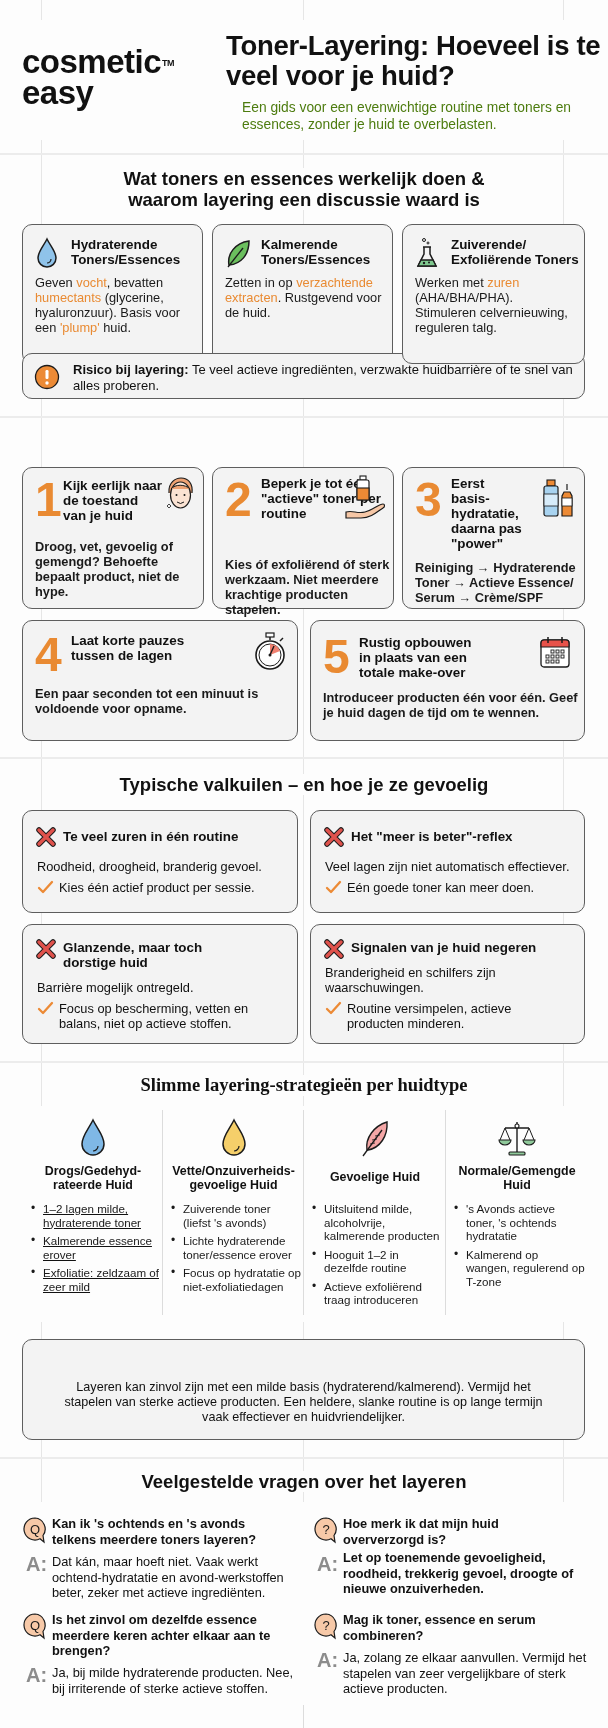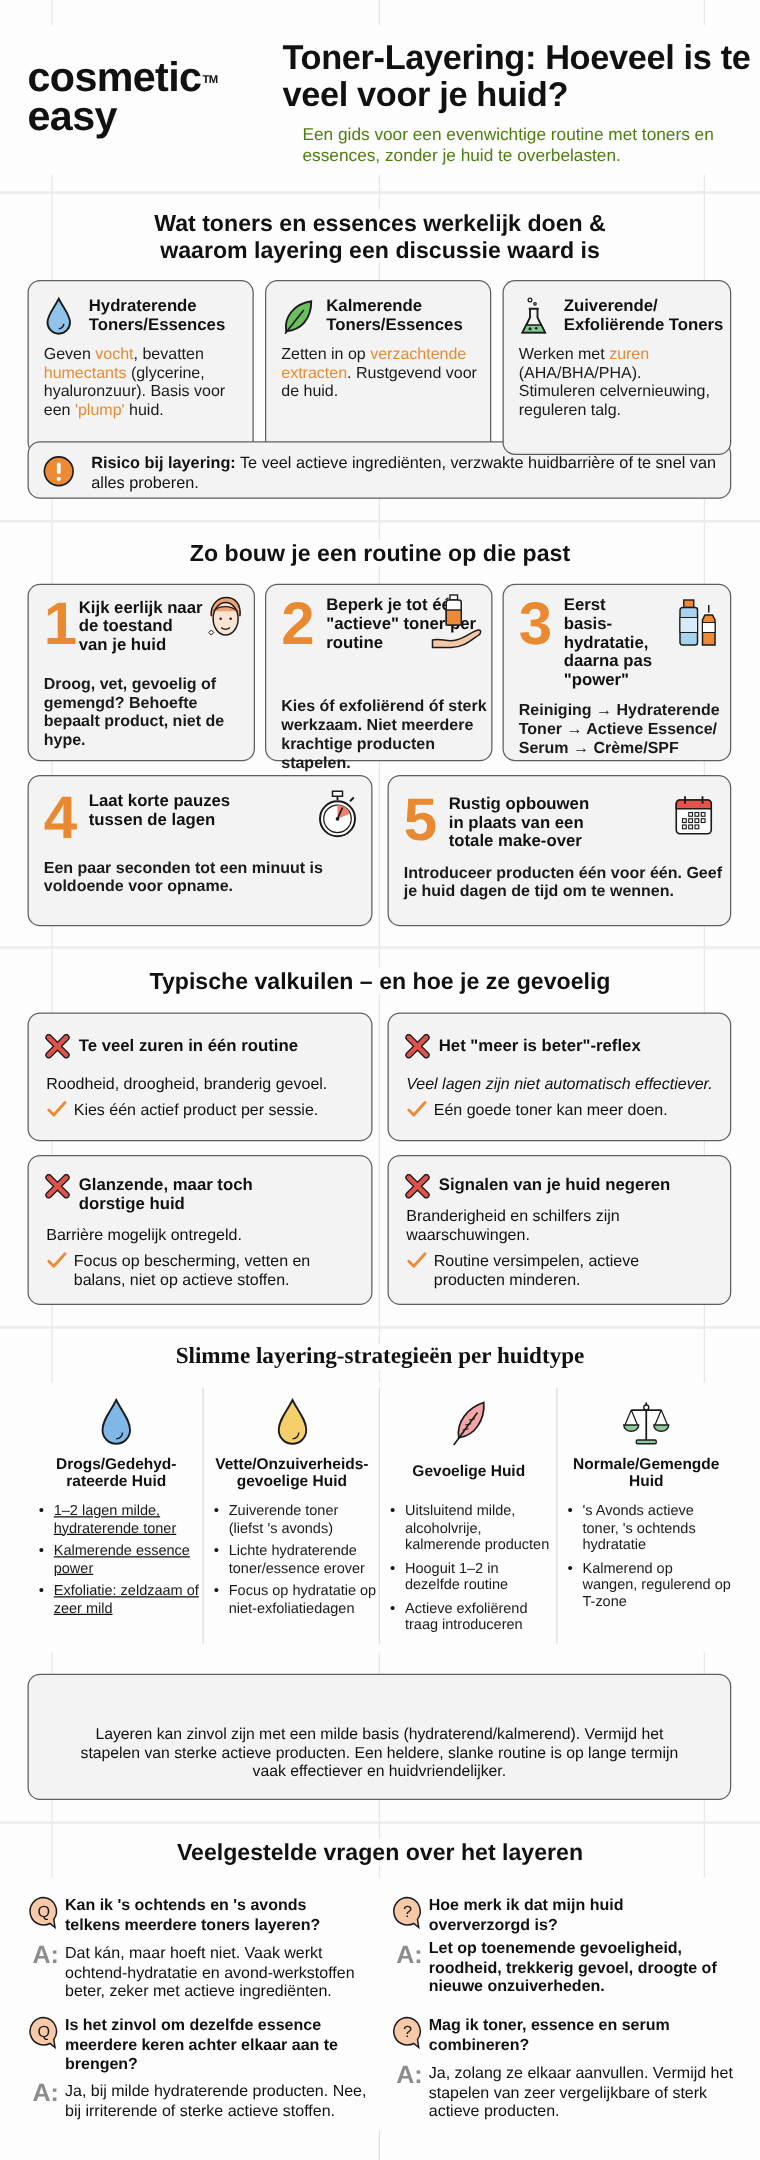--- a/index.html
+++ b/index.html
@@ -131,21 +131,20 @@
         <circle cx="13" cy="6" r="1" fill="none" stroke="#1b1b1b" stroke-width="1"></circle>
         <path d="M8 10 h8 M9 10 v7 L3 29 h18 L15 17 v-7" fill="none" stroke="#1b1b1b" stroke-width="1.5"></path>
         <path d="M6 23 L18 23 L21 29 L3 29z" fill="#7fc98f" stroke="#1b1b1b" stroke-width="1.3"></path>
         <circle cx="9" cy="26" r="1.2" fill="#1b1b1b"></circle>
         <circle cx="14" cy="25.5" r="1" fill="#1b1b1b"></circle>
       </svg>
     <div class="card-title">Zuiverende/ Exfoliërende Toners</div>
     <div class="card-text"><span>Werken met </span><span class="hl">zuren</span><span> (AHA/BHA/PHA). Stimuleren celvernieuwing, reguleren talg.</span></div>
   </div>
 
-  <div class="section-title" style="top:432px; background:#fdfdfd; width:500px; left:54px;">Zo bouw je een routine op die past</div>
 
   <div class="card step" style="left:22px; top:467px; width:182px; height:142px;">
     <div class="num" style="left:12px; top:8px;">1</div>
     <div class="card-title" style="left:40px; top:10px; width:100px;">Kijk eerlijk naar de toestand van je huid</div>
     <svg class="icon" style="left:140px; top:8px; width:34px; height:40px;" viewBox="0 0 34 40">
         <path d="M6 17 C5 6 13 2 18 2 C25 2 30 7 29 17" fill="#eea273" stroke="#1b1b1b" stroke-width="1.2"></path>
         <ellipse cx="17.5" cy="19" rx="10" ry="13" fill="#fbe3d3" stroke="#1b1b1b" stroke-width="1.2"></ellipse>
         <path d="M8 13 C12 8 22 8 27 13" fill="#eea273" stroke="#1b1b1b" stroke-width="1"></path>
         <circle cx="13.5" cy="19" r="1" fill="#1b1b1b"></circle>
         <circle cx="21.5" cy="19" r="1" fill="#1b1b1b"></circle>
@@ -233,21 +232,21 @@
           <path d="M2 8 L6 12 L15 2" fill="none" stroke="#ec8a35" stroke-width="2.3" stroke-linecap="round" stroke-linejoin="round"></path>
         </svg><span>Kies één actief product per sessie.</span></div>
   </div>
 
   <div class="card pit" style="left:310px; top:810px; width:275px; height:103px;">
     <svg class="x" style="top:16px;" viewBox="0 0 20 20">
         <path d="M3 3 L17 17 M17 3 L3 17" stroke="#1b1b1b" stroke-width="5.5" stroke-linecap="round"></path>
         <path d="M3 3 L17 17 M17 3 L3 17" stroke="#e0524c" stroke-width="3.5" stroke-linecap="round"></path>
       </svg>
     <div class="card-title" style="top:18px; width:225px;">Het "meer is beter"-reflex</div>
-    <div class="desc" style="top:48px; width:258px;font-style:italic;">Veel lagen zijn niet automatisch effectiever.</div>
+    <div class="desc" style="top:48px; width:258px;">Veel lagen zijn niet automatisch effectiever.</div>
     <div class="fix" style="top:69px; width:255px;"><svg class="check" viewBox="0 0 17 14">
           <path d="M2 8 L6 12 L15 2" fill="none" stroke="#ec8a35" stroke-width="2.3" stroke-linecap="round" stroke-linejoin="round"></path>
         </svg><span>Eén goede toner kan meer doen.</span></div>
   </div>
 
   <div class="card pit" style="left:22px; top:924px; width:276px; height:120px;">
     <svg class="x" style="top:14px;" viewBox="0 0 20 20">
         <path d="M3 3 L17 17 M17 3 L3 17" stroke="#1b1b1b" stroke-width="5.5" stroke-linecap="round"></path>
         <path d="M3 3 L17 17 M17 3 L3 17" stroke="#e0524c" stroke-width="3.5" stroke-linecap="round"></path>
       </svg>
@@ -277,21 +276,21 @@
   <div class="skin-div" style="left:445px;"></div>
 
   <div class="skin" style="left:24px; width:138px;">
     <svg class="icon" viewBox="0 0 30 40">
         <path d="M15 2 C10 12 4 18 4 26 a11 11 0 0 0 22 0 C26 18 20 12 15 2z" fill="#7fb8e6" stroke="#1b1b1b" stroke-width="1.5"></path>
         <path d="M20 28 a5 5 0 0 1 -5 5" fill="none" stroke="#1b1b1b" stroke-width="1.2"></path>
       </svg>
     <div class="name">Drogs/Gedehyd-rateerde Huid</div>
     <ul style="top:92px;text-decoration:underline;">
       <li>1–2 lagen milde, hydraterende toner</li>
-      <li>Kalmerende essence power</li>
+      <li>Kalmerende essence erover</li>
       <li>Exfoliatie: zeldzaam of zeer mild</li>
     </ul>
   </div>
 
   <div class="skin" style="left:164px; width:139px;">
     <svg class="icon" viewBox="0 0 30 40">
         <path d="M15 2 C10 12 4 18 4 26 a11 11 0 0 0 22 0 C26 18 20 12 15 2z" fill="#f5cf6a" stroke="#1b1b1b" stroke-width="1.5"></path>
         <path d="M20 28 a5 5 0 0 1 -5 5" fill="none" stroke="#1b1b1b" stroke-width="1.2"></path>
       </svg>
     <div class="name">Vette/Onzuiverheids-gevoelige Huid</div>

